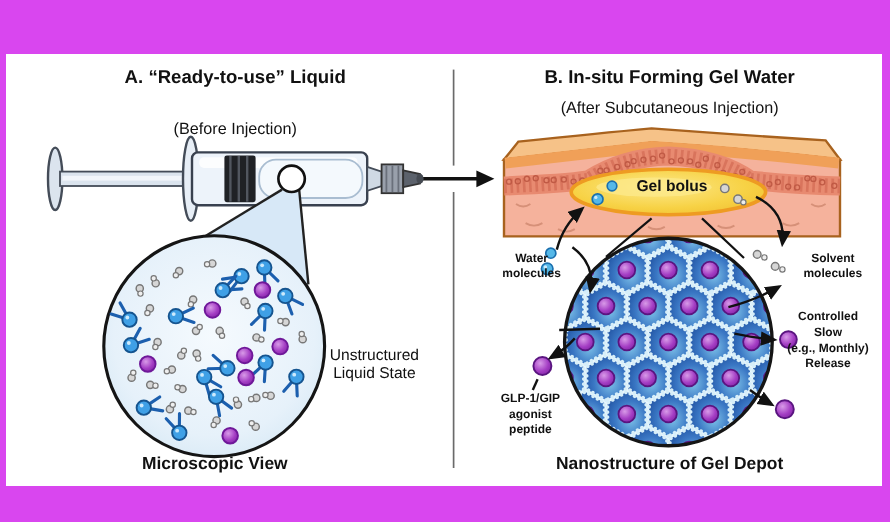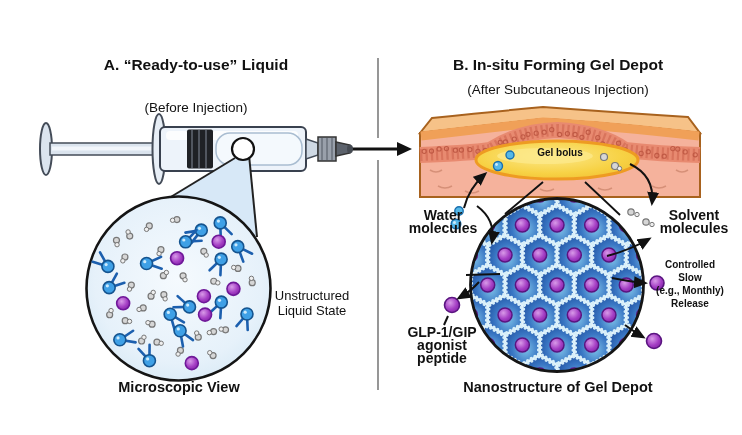--- a/index.html
+++ b/index.html
@@ -1,26 +1,26 @@
 <!DOCTYPE html>
 <html><head>
 <meta charset="utf-8">
 <style>
   html,body{margin:0;padding:0;background:#000;}
-  #stage{position:relative;width:742px;height:435px;background:#ffffff;overflow:hidden;
+  #stage{position:relative;width:742px;height:435px;background:#d946ef;overflow:hidden;
          font-family:"Liberation Sans", sans-serif;}
   #gfx{position:absolute;left:0;top:0;}
   .lbl{position:absolute;color:#111;text-align:center;z-index:5;}
   .title{font-size:15.5px;font-weight:bold;}
   .subtitle{font-size:13.5px;font-weight:400;}
   .caption{font-size:14.5px;font-weight:bold;}
-  .small-bold{font-size:14px;font-weight:bold;line-height:13px;}
+  .small-bold{font-size:10px;font-weight:bold;line-height:13px;}
   .tiny-bold{font-size:10px;font-weight:bold;line-height:13px;}
   .plain{font-size:13px;font-weight:400;line-height:14.5px;margin-top:20px;}
-  .bolus-lbl{font-size:10px;font-weight:bold;}
+  .bolus-lbl{font-size:13px;font-weight:bold;}
 </style>
 </head>
 <body>
 
 <div id="stage">
 
 <svg id="gfx" width="742" height="435" viewBox="0 0 742 435">
   <defs>
     <marker id="ah" markerWidth="8" markerHeight="7" refX="5.5" refY="3" orient="auto">
       <path d="M0,0 L7,3 L0,6 Z" fill="#111"></path>
@@ -390,21 +390,21 @@
     <path d="M625,325 Q636,333 643,337" marker-end="url(#ah)"></path>
     <path d="M479,282 Q471,291 459,298" marker-end="url(#ah)"></path>
     <line x1="466" y1="275" x2="500" y2="274"></line>
     <line x1="448" y1="316" x2="444" y2="325"></line>
   </g>
 </svg>
 
   <div class="lbl title" style="left:46px;top:56px;width:300px;">A. “Ready-to-use” Liquid</div>
   <div class="lbl subtitle" style="left:46px;top:100px;width:300px;">(Before Injection)</div>
 
-  <div class="lbl title" style="left:408px;top:56px;width:300px;">B. In-situ Forming Gel Depot</div>
+  <div class="lbl title" style="left:408px;top:56px;width:300px;">B. In-situ Forming Gel Water</div>
   <div class="lbl subtitle" style="left:408px;top:82px;width:300px;">(After Subcutaneous Injection)</div>
 
   <div class="lbl plain" style="left:261px;top:269px;width:102px;">
     <div>Unstructured</div>
     <div>Liquid State</div>
   </div>
 
   <div class="lbl caption" style="left:79px;top:379px;width:200px;">Microscopic View</div>
 
   <div class="lbl bolus-lbl" style="left:512px;top:147px;width:96px;">Gel bolus</div>

